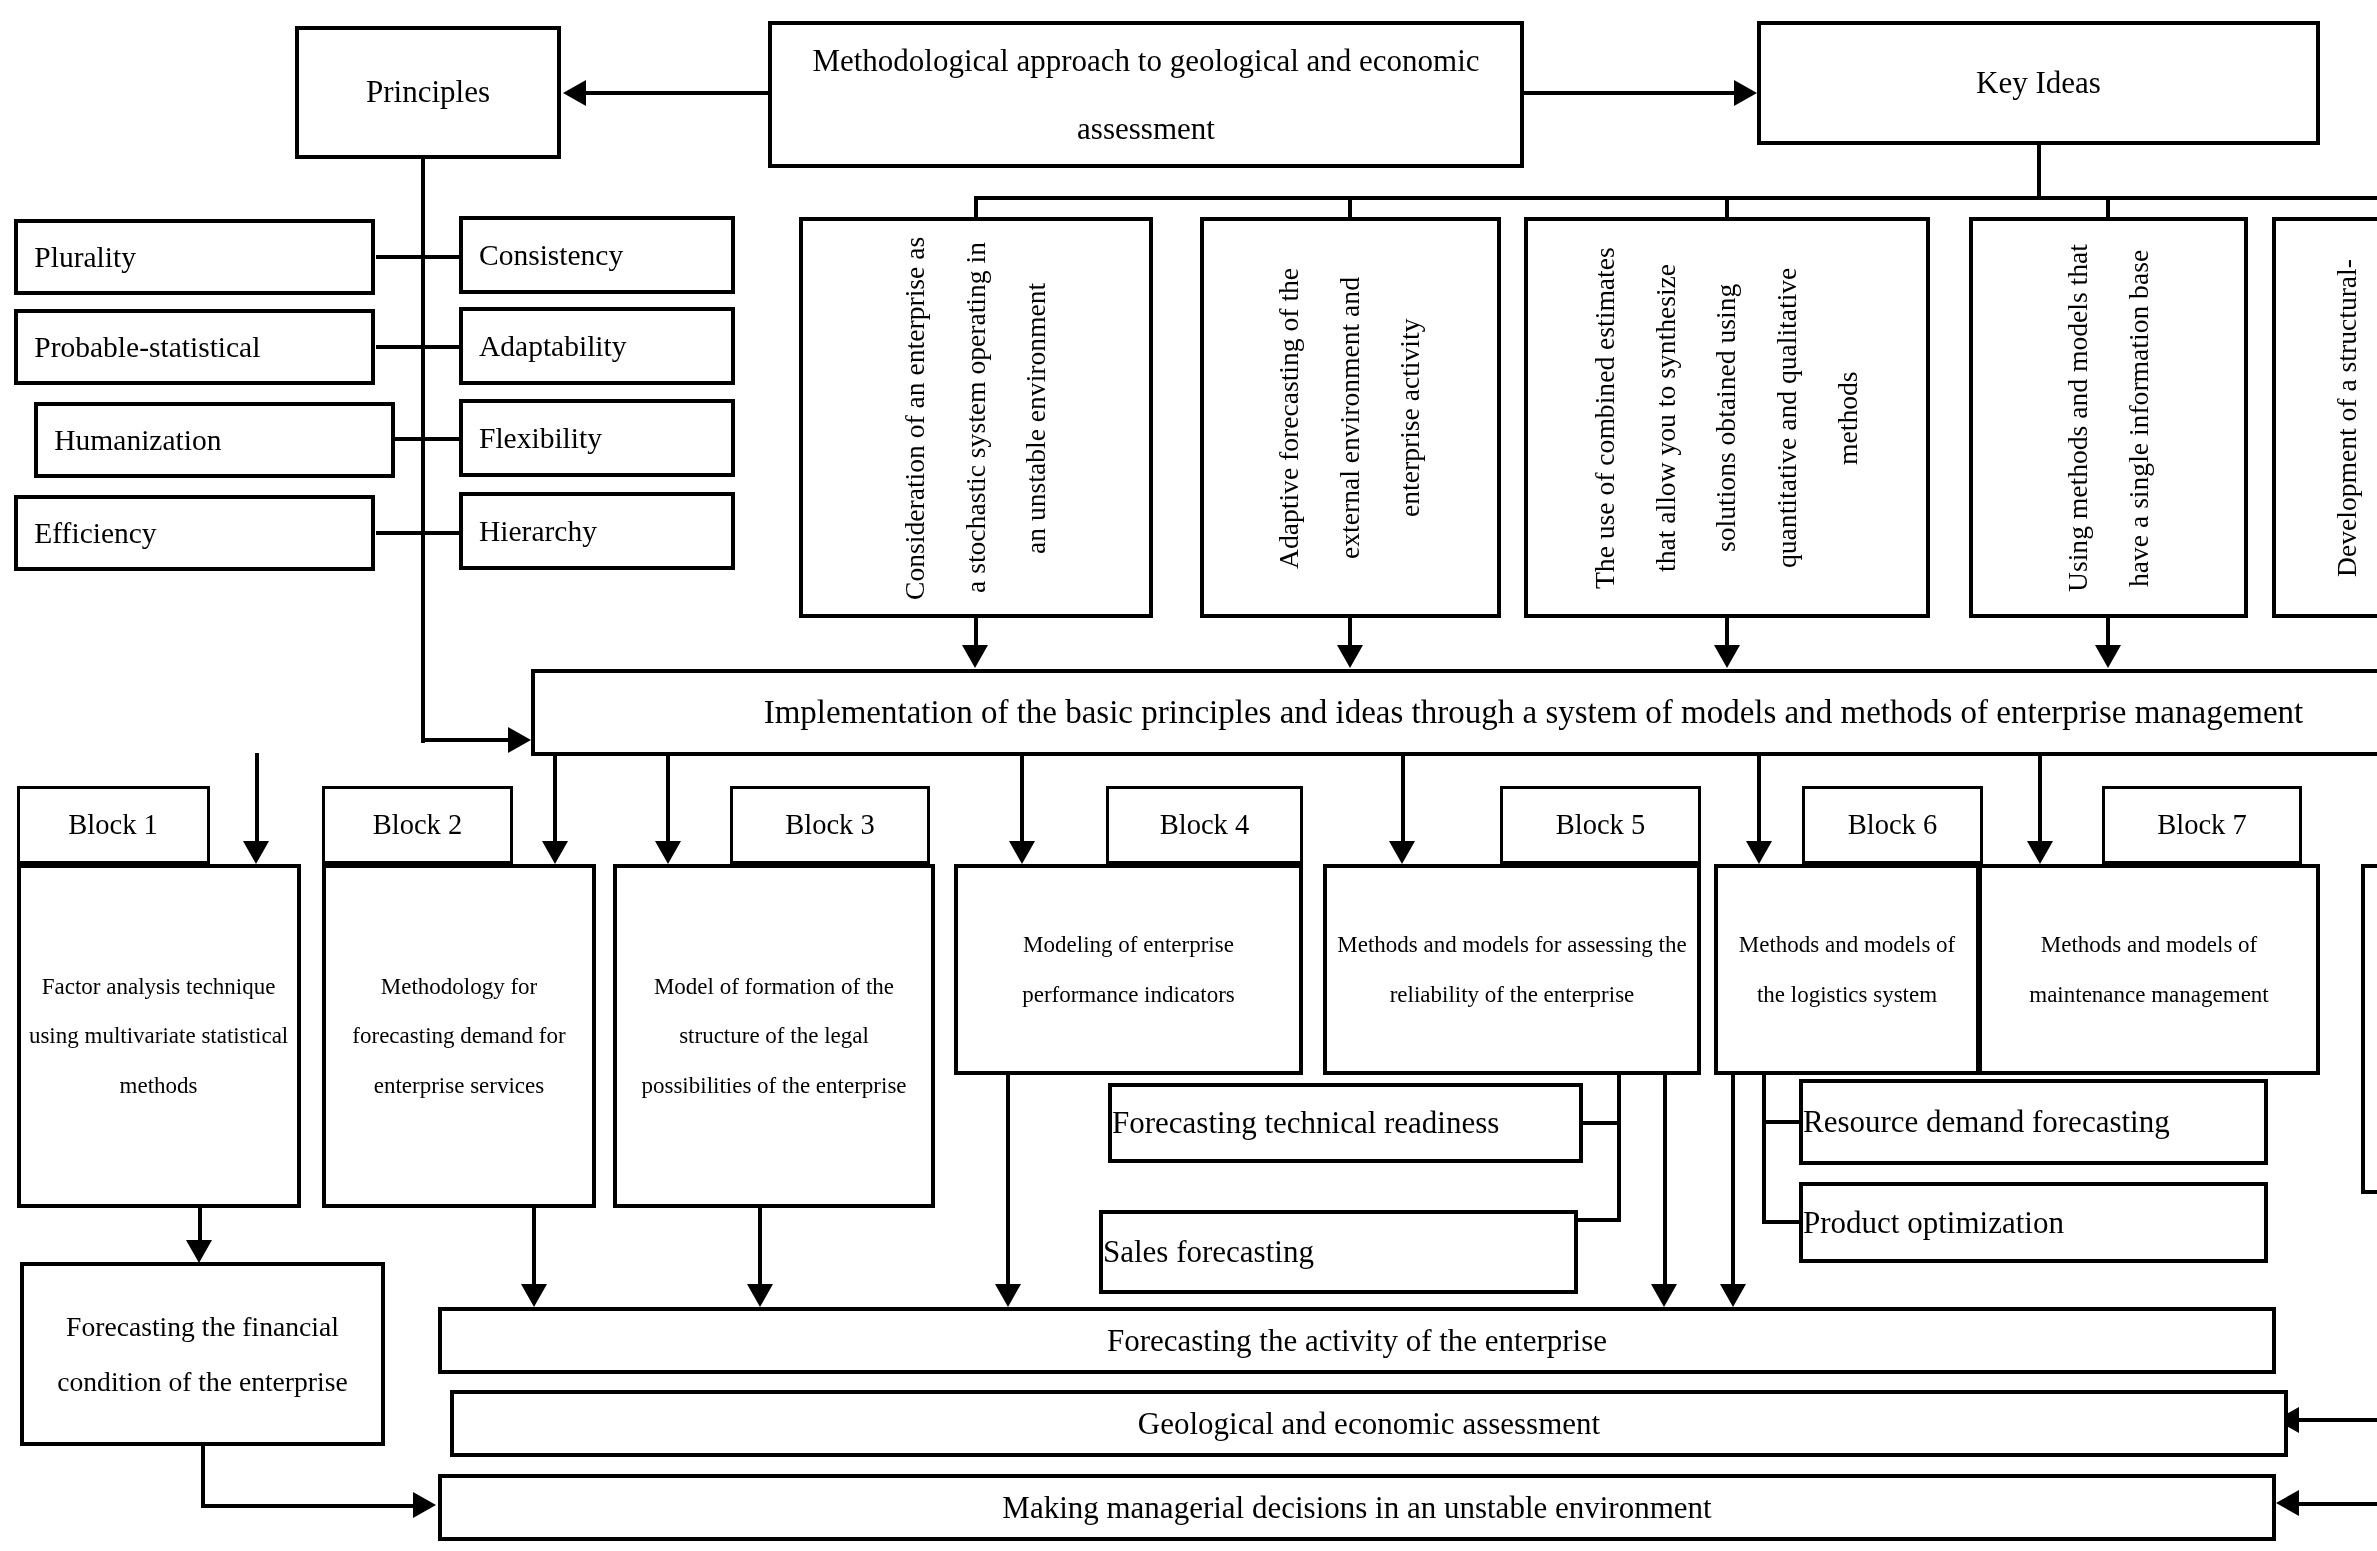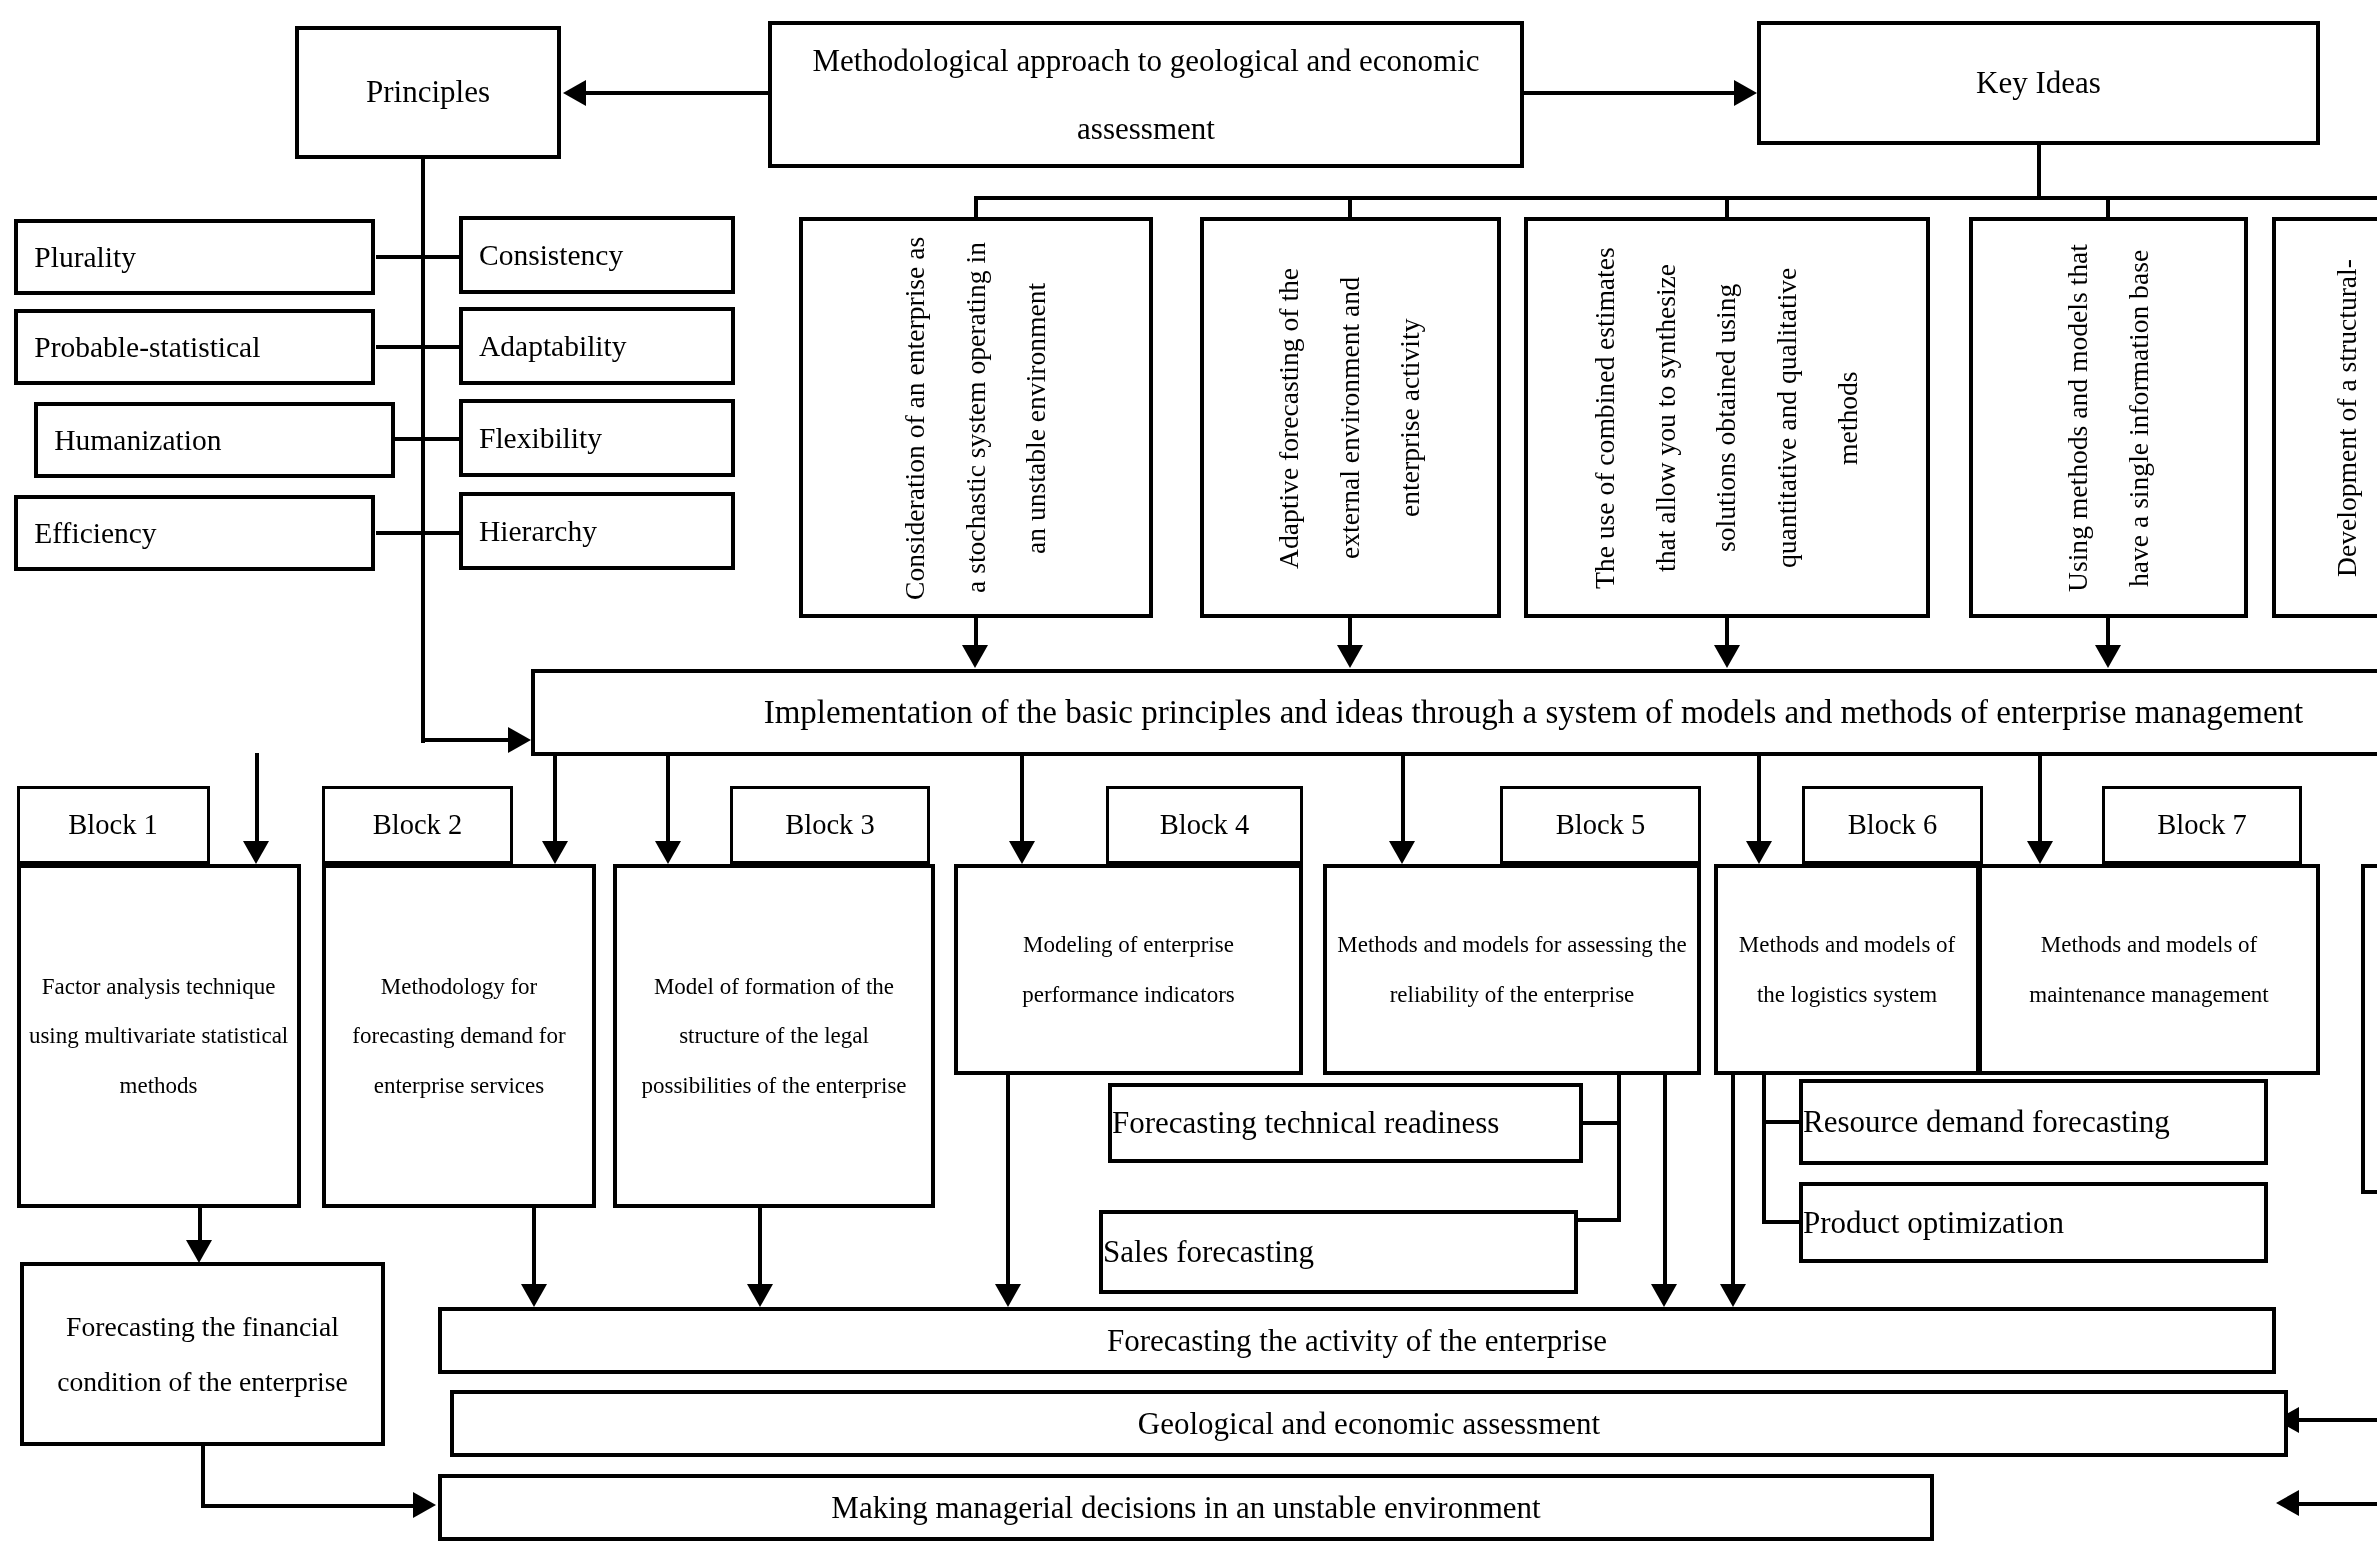--- a/index.html
+++ b/index.html
@@ -161,16 +161,16 @@
   <div class="hline" style="left:201px;top:1504px;width:214px;"></div>
   <div class="arr arr-right" style="left:413px;top:1492px;"></div>
 
   <div class="hline" style="left:2299px;top:1418px;width:168px;"></div>
   <div class="arr arr-left" style="left:2276px;top:1407px;"></div>
   <div class="hline" style="left:2299px;top:1502px;width:168px;"></div>
   <div class="arr arr-left" style="left:2276px;top:1490px;"></div>
 
   <div class="box thick bbanner" style="left:438px;top:1307px;width:1838px;height:67px;">Forecasting the activity of the enterprise</div>
   <div class="box thick bbanner" style="left:450px;top:1390px;width:1838px;height:67px;">Geological and economic assessment</div>
-  <div class="box thick bbanner" style="left:438px;top:1474px;width:1496px;height:67px;">Making managerial decisions in an unstable environment</div>
+  <div class="box thick bbanner" style="left:438px;top:1474px;width:1838px;height:67px;">Making managerial decisions in an unstable environment</div>
 
 </div>
 
 
 </body></html>

